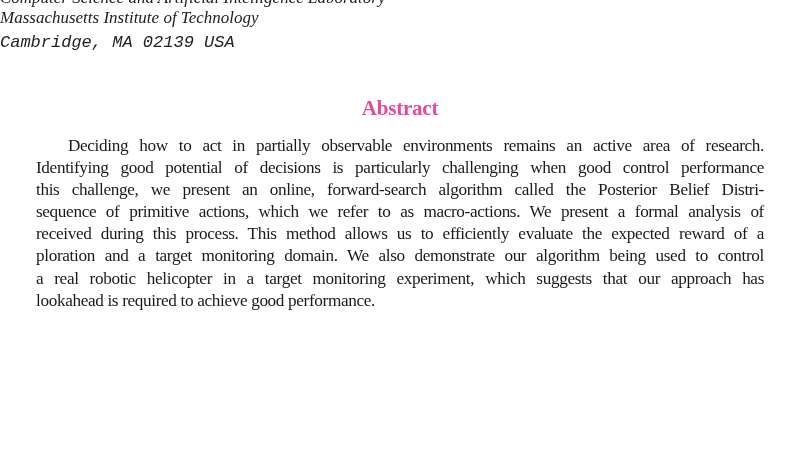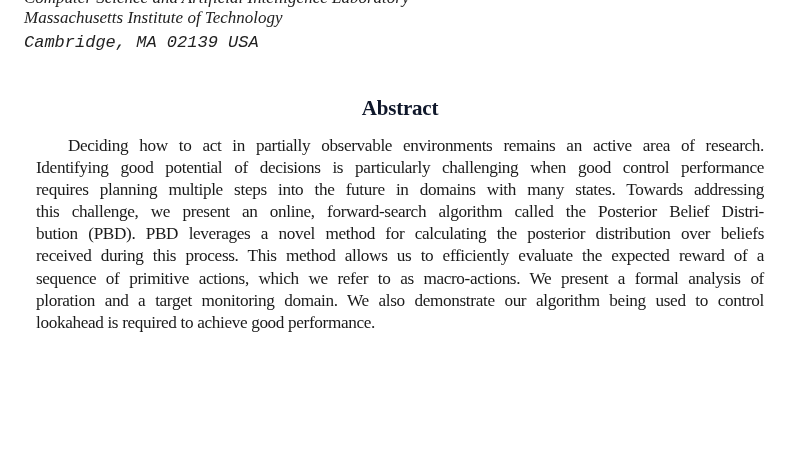--- a/index.html
+++ b/index.html
@@ -16,35 +16,34 @@
     color: #1a1a1a;
   }
   .affil {
     position: absolute;
     left: 0;
     font-style: italic;
     font-size: 17px;
     line-height: 24px;
     color: #222;
     white-space: nowrap;
-    padding-left: 24px;
   }
   .affil-cut { top: -14px; }
   .affil-1 { top: 6px; }
   .affil-2 { top: 31px; font-family: Liberation Mono, monospace; }
   .abstract-title {
     position: absolute;
     top: 96px;
     left: 0;
     width: 800px;
     text-align: center;
     font-weight: bold;
     font-size: 21px;
     letter-spacing: -0.2px;
-    color: #0f172a;
+    color: #ec4899;
   }
   .abstract-body {
     position: absolute;
     top: 135px;
     left: 36px;
     width: 728px;
     font-size: 17.2px;
     line-height: 22.1px;
     text-align: justify;
     color: #1a1a1a;
@@ -67,21 +66,20 @@
 <div>
   <div class="affil affil-cut">Computer Science and Artificial Intelligence Laboratory</div>
   <div class="affil affil-1">Massachusetts Institute of Technology</div>
   <div class="affil affil-2">Cambridge, MA 02139 USA</div>
 
   <div class="abstract-title">Abstract</div>
 
   <div class="abstract-body">
     <span class="abstract-line first">Deciding how to act in partially observable environments remains an active area of research.</span>
     <span class="abstract-line">Identifying good potential of decisions is particularly challenging when good control performance</span>
-    <span class="abstract-line">requires planning multiple steps into the future in domains with many states.  Towards addressing</span>
     <span class="abstract-line">this challenge, we present an online, forward-search algorithm called the Posterior Belief Distri-</span>
-    <span class="abstract-line">bution (PBD). PBD leverages a novel method for calculating the posterior distribution over beliefs</span>
+    <span class="abstract-line">sequence of primitive actions, which we refer to as macro-actions. We present a formal analysis of</span>
     <span class="abstract-line">received during this process. This method allows us to efficiently evaluate the expected reward of a</span>
-    <span class="abstract-line">sequence of primitive actions, which we refer to as macro-actions. We present a formal analysis of</span>
     <span class="abstract-line">ploration and a target monitoring domain. We also demonstrate our algorithm being used to control</span>
+    <span class="abstract-line">a real robotic helicopter in a target monitoring experiment, which suggests that our approach has</span>
     <span class="abstract-line last">lookahead is required to achieve good performance.</span>
   </div>
 </div>
 
 </body></html>

